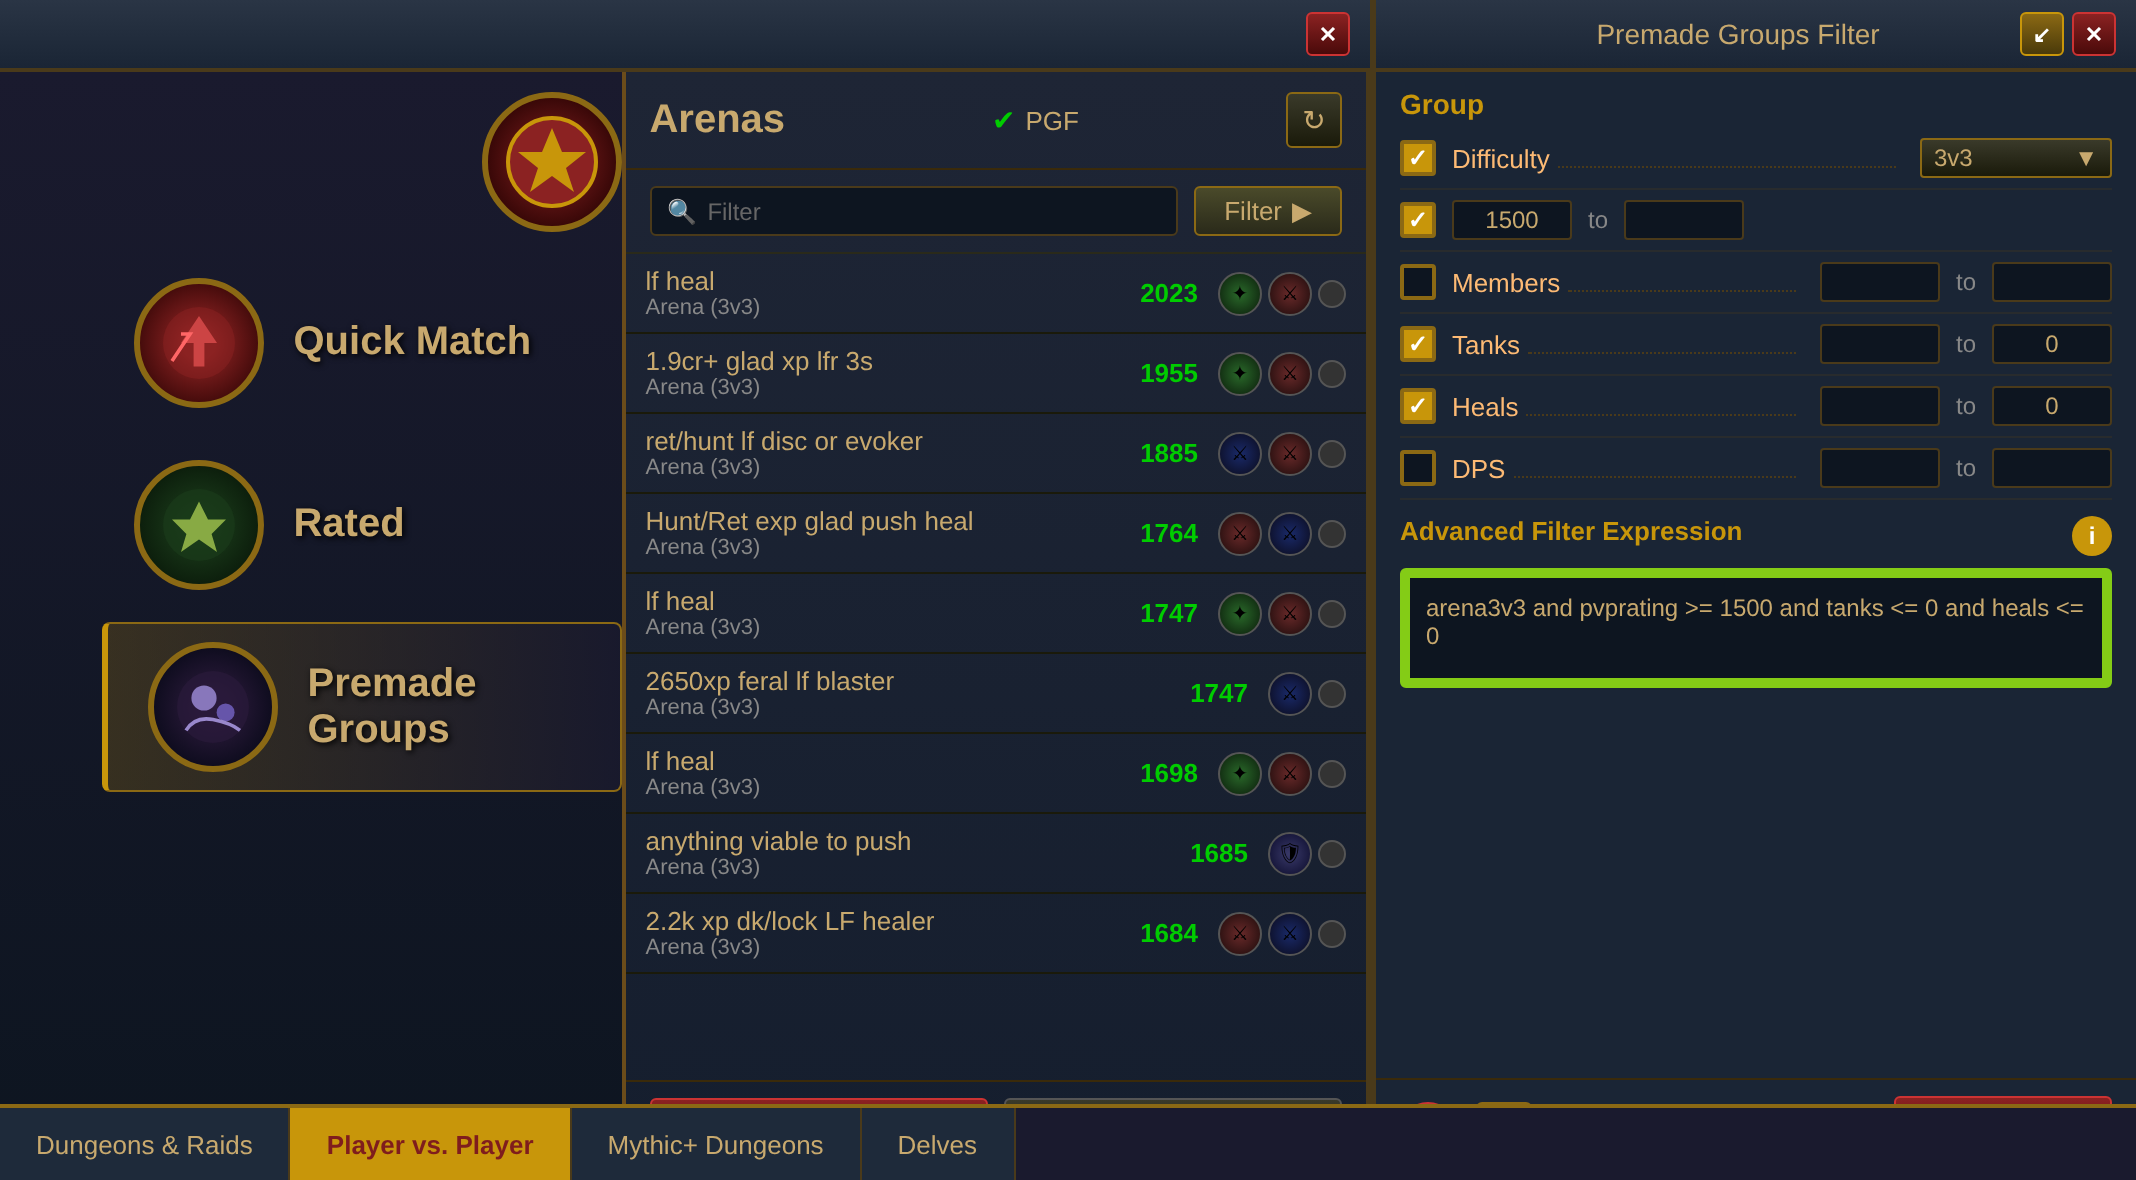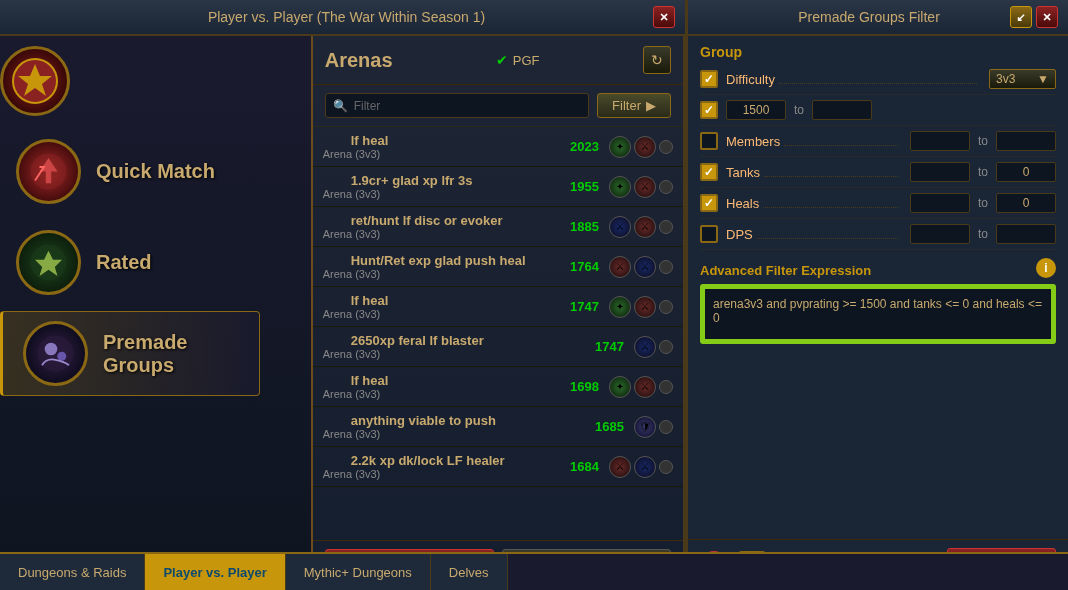--- a/index.html
+++ b/index.html
@@ -38,39 +38,39 @@
       display: flex;
       align-items: center;
       font-size: 13px;
       cursor: pointer;
       color: #c8a96e;
       border-right: 1px solid #4a3a1a;
       background: #1e2a3a;
     }
     .bottom-tab.active {
       background: #c8960a;
-      color: #0c4a6e;
+      color: #7f1d1d;
       font-weight: bold;
     }
 
     
     .main-content {
       display: flex;
       flex: 1;
       height: 552px;
     }
 
     
     .sidebar {
       width: 336px;
       background: linear-gradient(180deg, #1a1a2e 0%, #0d1520 100%);
       border-right: 2px solid #6B4C1A;
       display: flex;
       flex-direction: column;
-      align-items: flex-start;
+      align-items: flex-end;
       padding-top: 10px;
       position: relative;
     }
 
     .sidebar-logo {
       width: 70px;
       height: 70px;
       border-radius: 50%;
       background: radial-gradient(circle, #8B2222 0%, #3a0808 70%);
       border: 3px solid #8B6914;
@@ -256,22 +256,21 @@
       cursor: pointer;
     }
 
     .group-row-info {
       flex: 1;
     }
 
     .group-row-name {
       font-size: 13px;
       color: #c8a96e;
-      font-weight: bold;
-      margin-left: 28px;
+      font-weight: normal;
     }
 
     .group-row-sub {
       font-size: 11px;
       color: #888;
     }
 
     .group-row-score {
       font-size: 13px;
       font-weight: bold;
@@ -444,41 +443,41 @@
       text-align: center;
     }
 
     .filter-dropdown {
       background: linear-gradient(180deg, #3a3a2a 0%, #1a1a0a 100%);
       border: 1px solid #8B6914;
       border-radius: 2px;
       padding: 2px 6px;
       color: #c8a96e;
       font-size: 12px;
-      width: 67px;
+      width: 96px;
       display: flex;
       align-items: center;
       justify-content: space-between;
       cursor: pointer;
     }
 
     .to-label {
       color: #888;
       font-size: 12px;
     }
 
     
     .advanced-filter-section {
       padding: 8px 12px;
       flex: 1;
     }
 
     .adv-filter-header {
       display: flex;
-      align-items: flex-end;
+      align-items: flex-start;
       justify-content: space-between;
       margin-bottom: 6px;
     }
 
     .adv-filter-title {
       font-size: 13px;
       font-weight: bold;
       color: #c8960a;
     }
 
@@ -602,21 +601,20 @@
   </style>
 </head>
 <body>
 
 <div class="app-container">
   <div class="main-content">
 
     <div class="left-window">
       <div class="window-titlebar">
         <div style="width:30px"></div>
-        <div class="window-title">Player vs. Player (The War Within Season 1)</div>
         <div class="window-btns">
           <div class="win-btn close">✕</div>
         </div>
       </div>
       <div class="left-window-body">
 
         <div class="sidebar">
           <div class="sidebar-logo">
             <svg viewBox="0 0 50 50">
               <circle cx="25" cy="25" r="22" fill="#8B2222" stroke="#c8960a" stroke-width="2"></circle>

